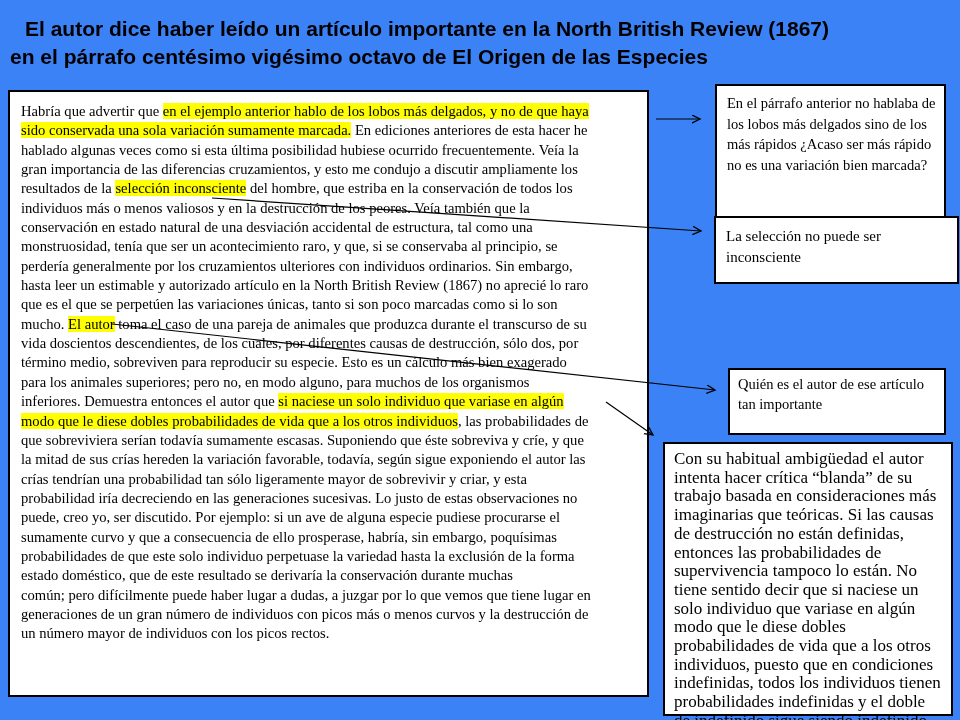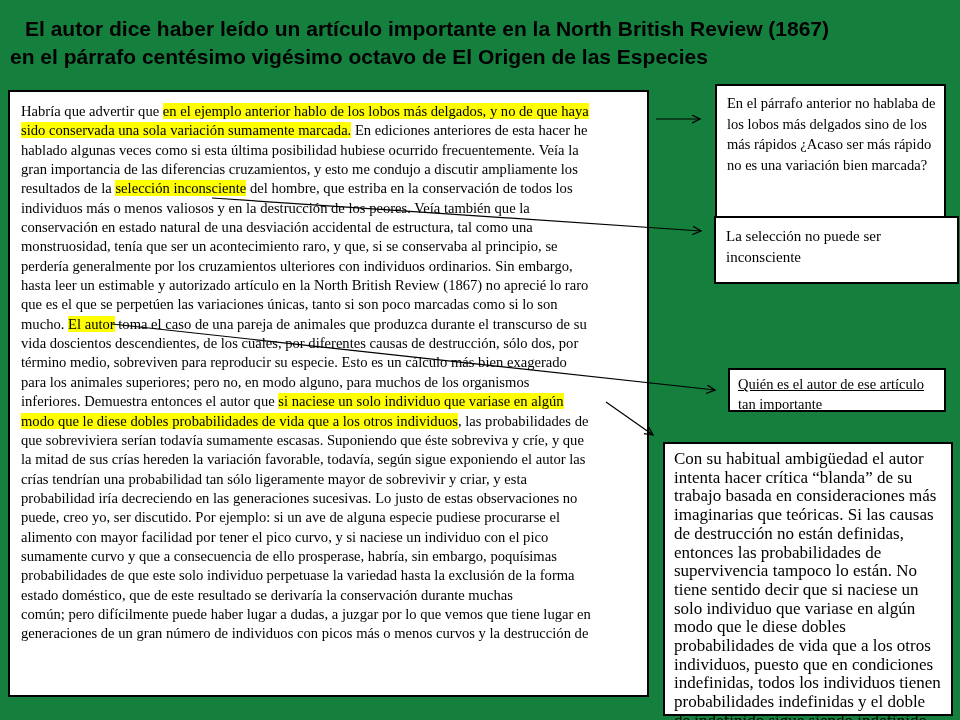--- a/index.html
+++ b/index.html
@@ -1,33 +1,33 @@
 <!DOCTYPE html>
 <html><head>
 <meta charset="utf-8">
 <style>
   html,body{margin:0;padding:0;background:#fff;}
-  .page{position:relative;width:960px;height:720px;background:#15803d;overflow:hidden;
+  .page{position:relative;width:960px;height:720px;background:#3b82f6;overflow:hidden;
         font-family:"Liberation Serif","DejaVu Serif",serif;color:#000;}
   .title{position:absolute;left:10px;top:15px;
          font-family:"Liberation Sans","DejaVu Sans",sans-serif;
          font-weight:bold;font-size:21px;line-height:28px;color:#000;}
   .title .t1{margin-left:15px;}
   .main-box{position:absolute;left:8px;top:90px;width:641px;height:607px;
             box-sizing:border-box;border:2px solid #000;background:#fff;
             padding:10px 8px 0 11px;overflow:hidden;}
   .doc-line{white-space:nowrap;height:19.35px;line-height:19.35px;font-size:14.6px;}
   .hl{background:#ffff00;}
   .note{position:absolute;box-sizing:border-box;border:2px solid #000;background:#fff;}
   .note-1{left:715px;top:84px;width:231px;height:144px;padding:7px 8px 0 10px;
           font-size:14.5px;line-height:20.6px;}
   .note-2{left:714px;top:216px;width:245px;height:68px;padding:8px 10px 0 10px;
           font-size:15px;line-height:21px;}
-  .note-3{left:728px;top:368px;width:218px;height:44px;padding:4px 6px 12px 8px;
-          font-size:14.5px;line-height:20px;text-decoration:underline;}
+  .note-3{left:728px;top:368px;width:218px;height:67px;padding:4px 6px 12px 8px;
+          font-size:14.5px;line-height:20px;}
   .note-4{left:663px;top:442px;width:290px;height:274px;padding:6px 7px 0 9px;
           font-size:17px;line-height:18.7px;}
   .arrow-layer{position:absolute;left:0;top:0;width:960px;height:720px;pointer-events:none;}
   .arrow{stroke:#000;stroke-width:1.2;fill:none;}
 </style>
 </head>
 <body>
 
 <div class="page">
 
@@ -52,26 +52,26 @@
       <div class="doc-line"><span>vida doscientos descendientes, de los cuales, por diferentes causas de destrucción, sólo dos, por</span></div>
       <div class="doc-line"><span>término medio, sobreviven para reproducir su especie. Esto es un cálculo más bien exagerado</span></div>
       <div class="doc-line"><span>para los animales superiores; pero no, en modo alguno, para muchos de los organismos</span></div>
       <div class="doc-line"><span>inferiores. Demuestra entonces el autor que </span><span class="hl">si naciese un solo individuo que variase en algún</span></div>
       <div class="doc-line"><span class="hl">modo que le diese dobles probabilidades de vida que a los otros individuos</span><span>, las probabilidades de</span></div>
       <div class="doc-line"><span>que sobreviviera serían todavía sumamente escasas. Suponiendo que éste sobreviva y críe, y que</span></div>
       <div class="doc-line"><span>la mitad de sus crías hereden la variación favorable, todavía, según sigue exponiendo el autor las</span></div>
       <div class="doc-line"><span>crías tendrían una probabilidad tan sólo ligeramente mayor de sobrevivir y criar, y esta</span></div>
       <div class="doc-line"><span>probabilidad iría decreciendo en las generaciones sucesivas. Lo justo de estas observaciones no</span></div>
       <div class="doc-line"><span>puede, creo yo, ser discutido. Por ejemplo: si un ave de alguna especie pudiese procurarse el</span></div>
-      <div class="doc-line"><span>alimento con mayor facilidad por tener el pico curvo, y si naciese un individuo con el pico</span></div>
       <div class="doc-line"><span>sumamente curvo y que a consecuencia de ello prosperase, habría, sin embargo, poquísimas</span></div>
       <div class="doc-line"><span>probabilidades de que este solo individuo perpetuase la variedad hasta la exclusión de la forma</span></div>
       <div class="doc-line"><span>estado doméstico, que de este resultado se derivaría la conservación durante muchas</span></div>
       <div class="doc-line"><span>común; pero difícilmente puede haber lugar a dudas, a juzgar por lo que vemos que tiene lugar en</span></div>
       <div class="doc-line"><span>generaciones de un gran número de individuos con picos más o menos curvos y la destrucción de</span></div>
+      <div class="doc-line"><span>un número mayor de individuos con los picos rectos.</span></div>
     </div>
 
   <div class="note note-1">En el párrafo anterior no hablaba de los lobos más delgados sino de los más rápidos ¿Acaso ser más rápido no es una variación bien marcada?</div>
   <div class="note note-2">La selección no puede ser inconsciente</div>
   <div class="note note-3">Quién es el autor de ese artículo tan importante</div>
   <div class="note note-4">Con su habitual ambigüedad el autor intenta hacer crítica “blanda” de su trabajo basada en consideraciones más imaginarias que teóricas. Si las causas de destrucción no están definidas, entonces las probabilidades de supervivencia tampoco lo están. No tiene sentido decir que si naciese un solo individuo que variase en algún modo que le diese dobles probabilidades de vida que a los otros individuos, puesto que en condiciones indefinidas, todos los individuos tienen probabilidades indefinidas y el doble de indefinido sigue siendo indefinido.</div>
 
   <svg class="arrow-layer" width="960" height="720" viewBox="0 0 960 720">
     <defs>
       <marker id="ah" markerWidth="10" markerHeight="10" refX="7" refY="3.5" orient="auto">

